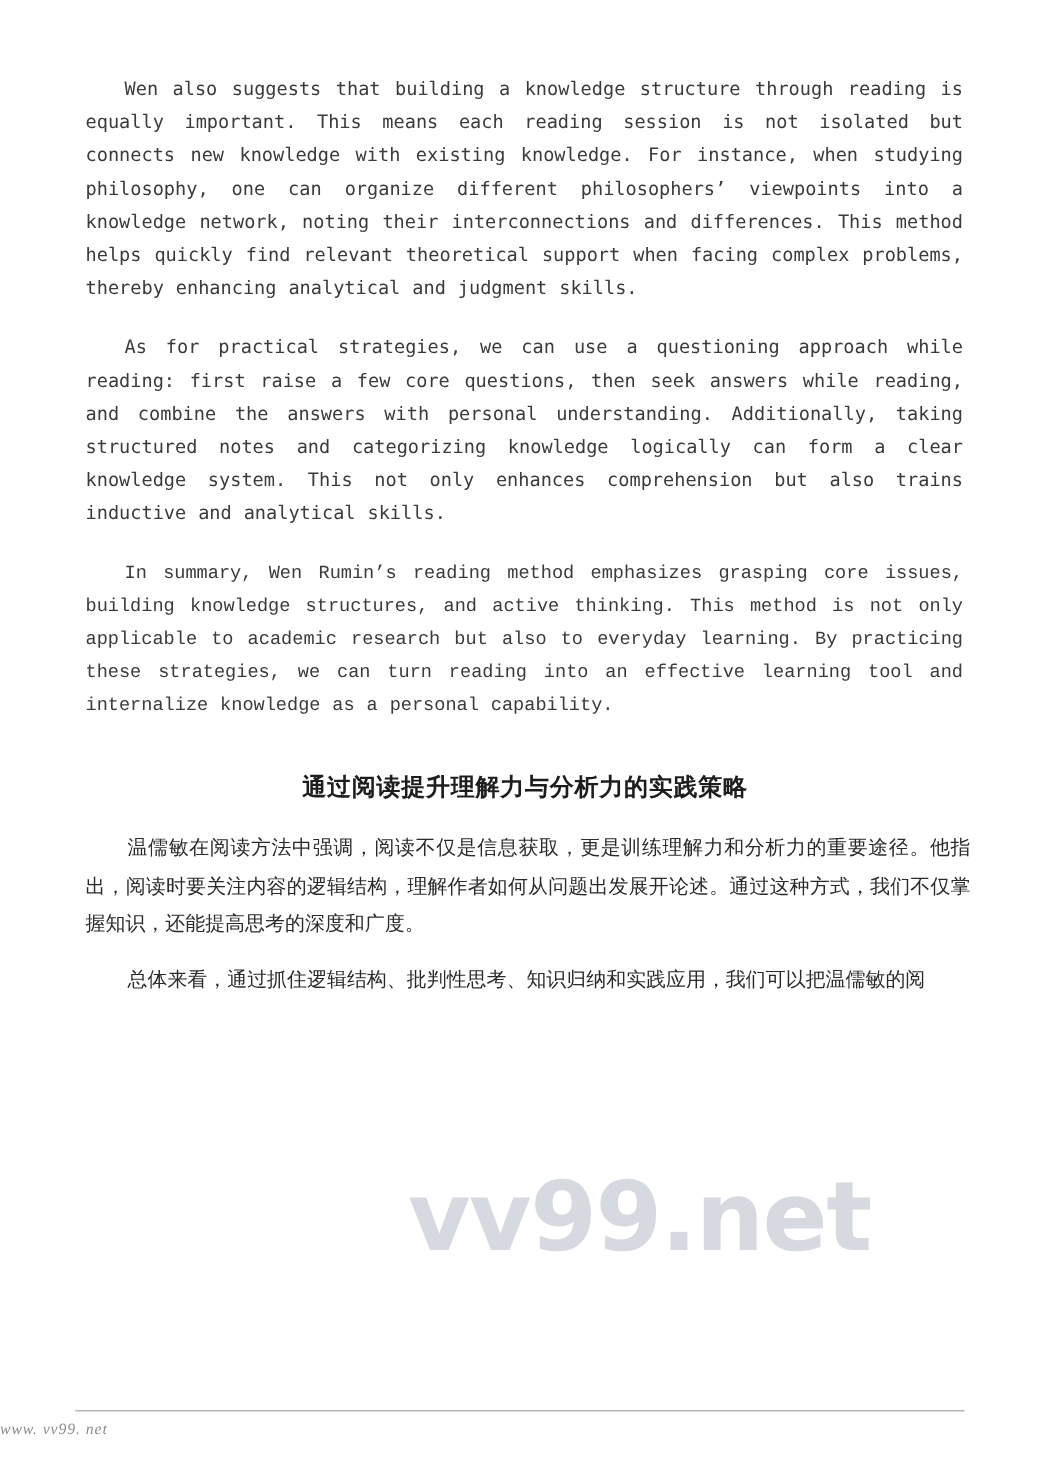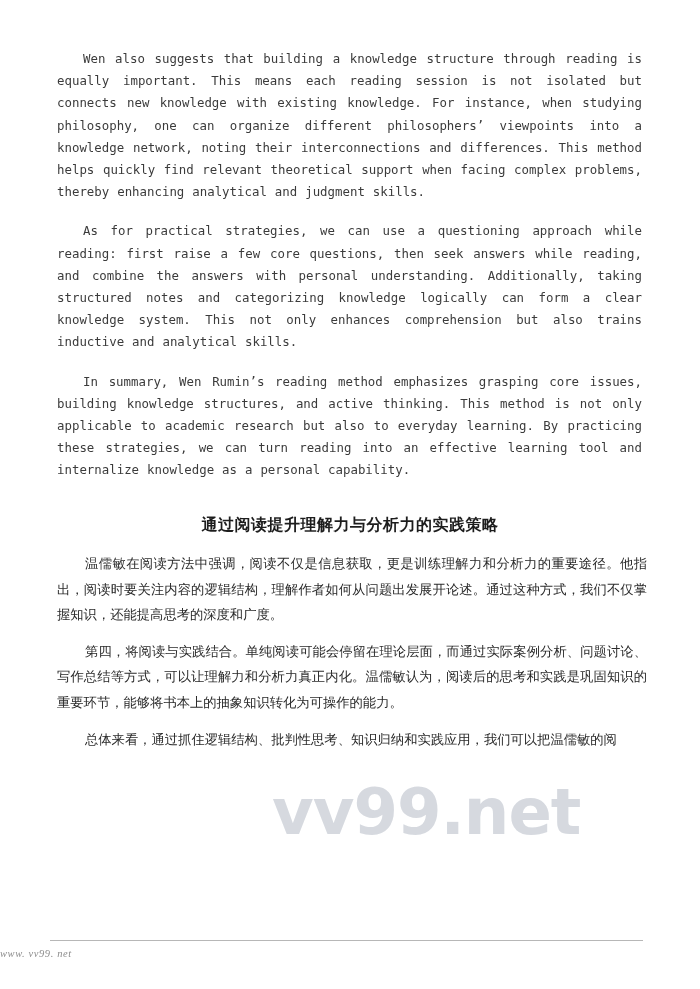--- a/index.html
+++ b/index.html
@@ -61,21 +61,21 @@
     font-family: "DejaVu Sans Mono", "Liberation Mono", monospace;
     font-size: 12.4px;
     line-height: 22.2px;
     color: #3b3b3b;
     text-align: justify;
     text-indent: 26px;
     letter-spacing: 0px;
     word-spacing: 0.5px;
     -webkit-font-smoothing: antialiased;
   }
-  p.en:last-child { margin-bottom: 0; }
+  p.en:last-child { margin-bottom: 0; font-family: Liberation Mono, monospace; }
 
   
   .cn-title {
     position: absolute;
     left: 0;
     top: 500px;
     width: 586px;
     text-align: center;
     font-family: "DejaVu Sans", "Liberation Sans", sans-serif;
     font-weight: bold;
@@ -87,21 +87,21 @@
 
   
   .cn-block {
     position: absolute;
     left: 0;
     top: 552px;
     width: 590px;
   }
   p.cn {
     margin: 0 0 11px 0;
-    font-family: Liberation Mono, monospace;
+    font-family: Liberation Sans, sans-serif;
     font-size: 13.3px;
     line-height: 25.6px;
     color: #2a2a2a;
     text-align: justify;
     text-indent: 28px;
     letter-spacing: 0px;
   }
   p.cn:last-child { margin-bottom: 16px; }
 
   
@@ -140,21 +140,20 @@
     <section class="en-block">
       <p class="en">Wen also suggests that building a knowledge structure through reading is equally important. This means each reading session is not isolated but connects new knowledge with existing knowledge. For instance, when studying philosophy, one can organize different philosophers’ viewpoints into a knowledge network, noting their interconnections and differences. This method helps quickly find relevant theoretical support when facing complex problems, thereby enhancing analytical and judgment skills.</p>
       <p class="en">As for practical strategies, we can use a questioning approach while reading: first raise a few core questions, then seek answers while reading, and combine the answers with personal understanding. Additionally, taking structured notes and categorizing knowledge logically can form a clear knowledge system. This not only enhances comprehension but also trains inductive and analytical skills.</p>
       <p class="en">In summary, Wen Rumin’s reading method emphasizes grasping core issues, building knowledge structures, and active thinking. This method is not only applicable to academic research but also to everyday learning. By practicing these strategies, we can turn reading into an effective learning tool and internalize knowledge as a personal capability.</p>
     </section>
 
     <h1 class="cn-title">通过阅读提升理解力与分析力的实践策略</h1>
 
     <section class="cn-block">
       <p class="cn">温儒敏在阅读方法中强调，阅读不仅是信息获取，更是训练理解力和分析力的重要途径。他指出，阅读时要关注内容的逻辑结构，理解作者如何从问题出发展开论述。通过这种方式，我们不仅掌握知识，还能提高思考的深度和广度。</p>
-      <p class="cn">第四，将阅读与实践结合。单纯阅读可能会停留在理论层面，而通过实际案例分析、问题讨论、写作总结等方式，可以让理解力和分析力真正内化。温儒敏认为，阅读后的思考和实践是巩固知识的重要环节，能够将书本上的抽象知识转化为可操作的能力。</p>
       <p class="cn">总体来看，通过抓住逻辑结构、批判性思考、知识归纳和实践应用，我们可以把温儒敏的阅</p>
     </section>
 
   </div>
 
   <div class="footer-rule"></div>
   <div class="footer-url">www. vv99. net</div>
 
 </div>
 

